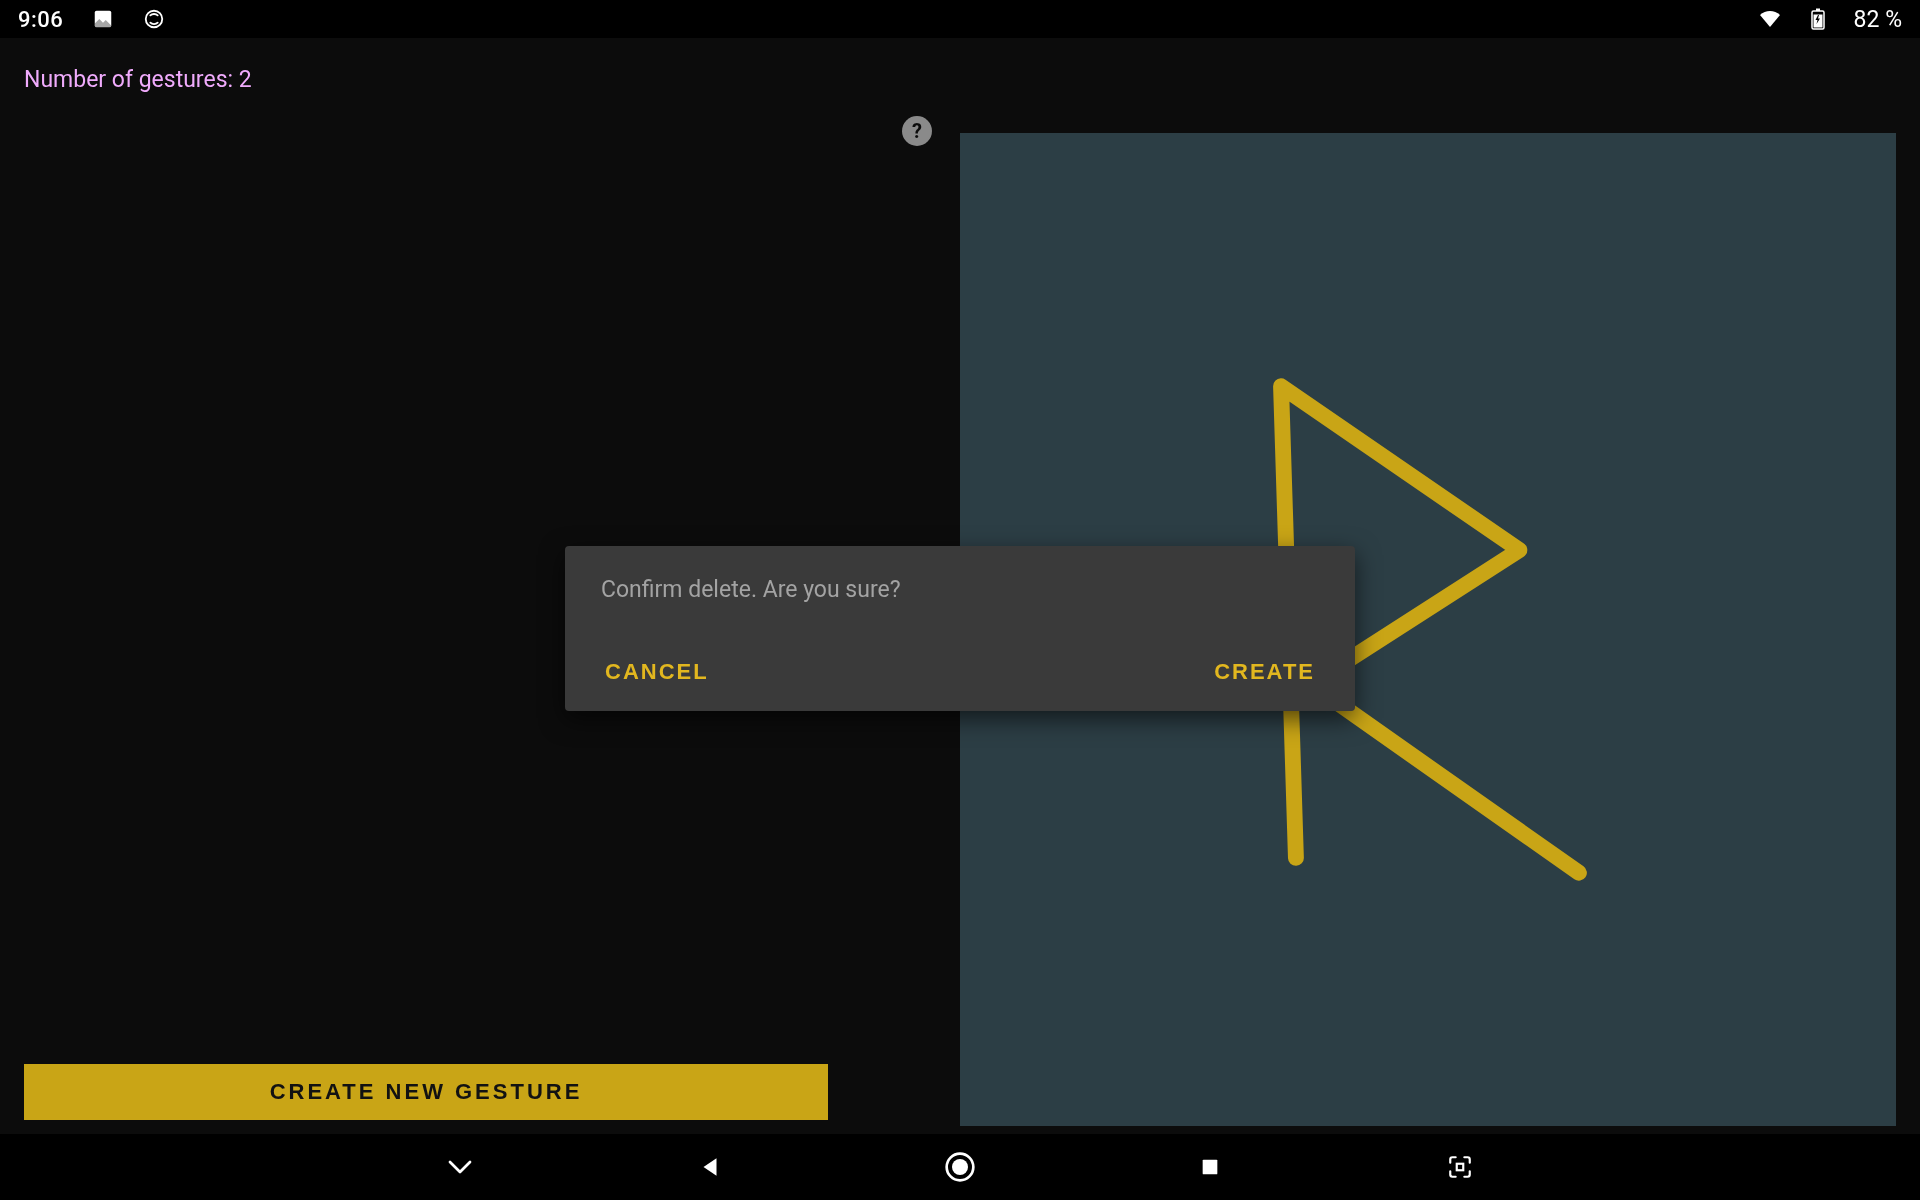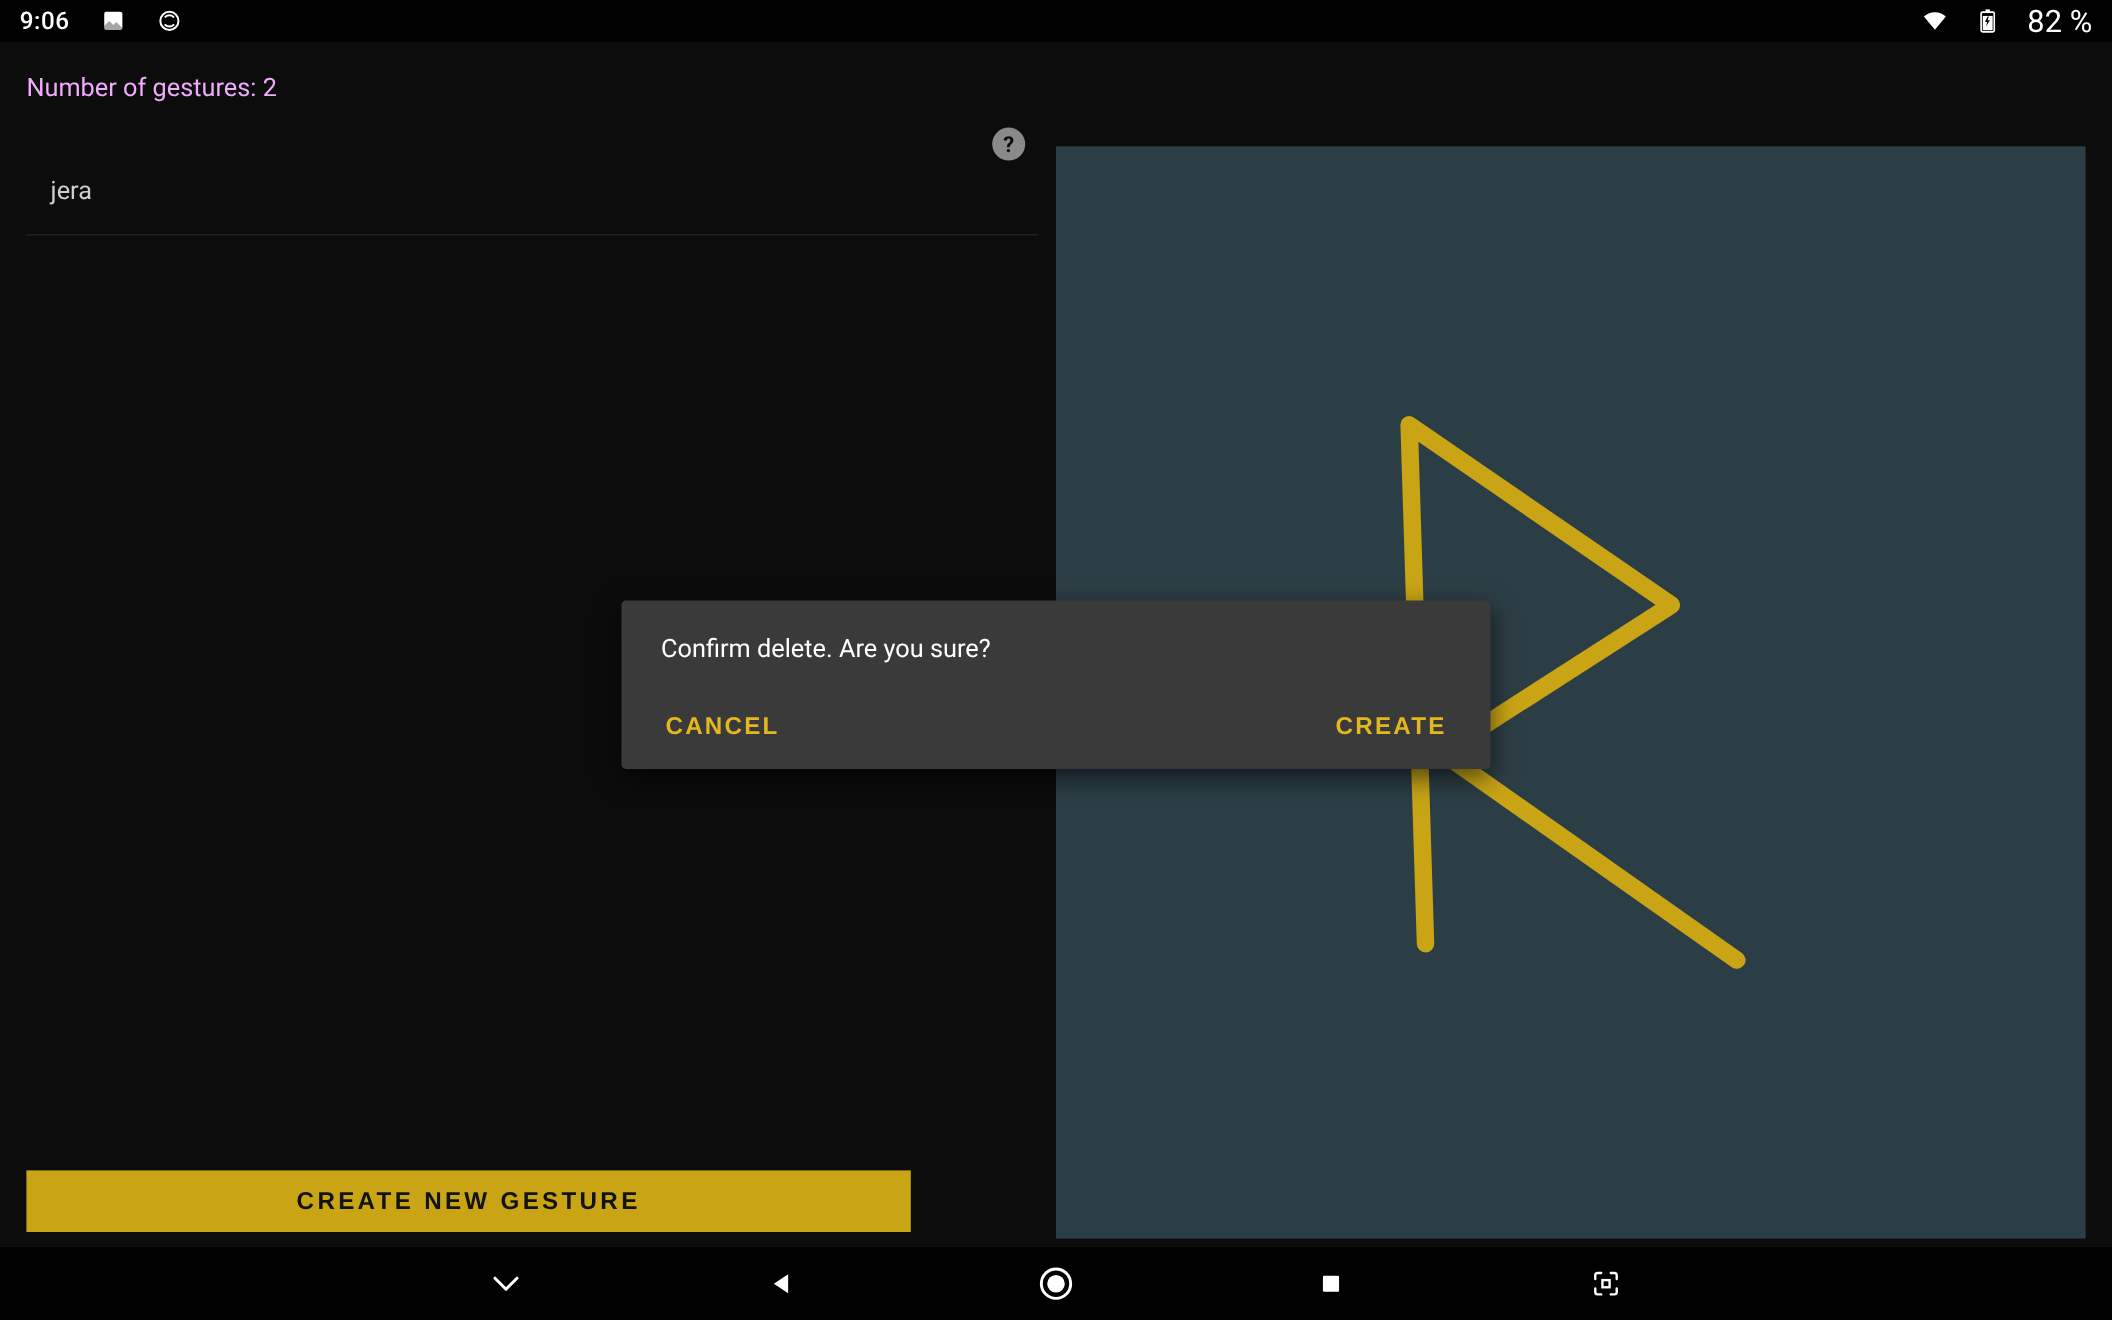--- a/index.html
+++ b/index.html
@@ -103,22 +103,22 @@
     top: 508px;
     left: 565px;
     width: 790px;
     background: #3a3a3a;
     border-radius: 4px;
     box-shadow: 0 8px 24px rgba(0,0,0,0.6);
     padding: 30px 36px 18px 36px;
   }
   .dialog-msg {
     font-size: 23px;
-    color: #ffffff;
-    margin-bottom: 36px;
+    color: #a3a3a3;
+    margin-bottom: 48px;
   }
   .dialog-actions {
     display: flex;
     justify-content: space-between;
     align-items: center;
   }
   .dialog-btn {
     background: none;
     border: none;
     color: #e2b71f;
@@ -169,36 +169,33 @@
         </svg>
     </span>
     <span class="status-icon">
       <svg width="14" height="22" viewBox="0 0 14 22" fill="none">
           <rect x="1" y="3" width="12" height="18" rx="1.5" stroke="#fff" stroke-width="1.5"></rect>
           <rect x="5" y="0.5" width="4" height="2.5" fill="#fff"></rect>
           <rect x="2.5" y="6.5" width="9" height="13" fill="#fff"></rect>
           <path d="M7 7l-2.5 5h2l-1 4 3.5-5.5h-2L8 7z" fill="#000"></path>
         </svg>
     </span>
-    <span style="font-size:28px;">82 %</span>
+    <span style="font-size:23px;">82 %</span>
   </div>
 </div>
 
 <div class="app">
 
   <div class="gesture-count">Number of gestures: 2</div>
 
   <div class="help-badge">
     <span>?</span>
   </div>
 
   <div class="list">
-    <div class="list-item">
-      <span>jera</span>
-    </div>
   </div>
 
   <button class="create-btn">
     <span>CREATE NEW GESTURE</span>
   </button>
 
   <div class="canvas">
     <svg viewBox="0 0 936 1000">
       <path d="M335 730 L320 255 L560 420 L350 555 L620 745" fill="none" stroke="#c9a516" stroke-width="16" stroke-linecap="round" stroke-linejoin="round"></path>
     </svg>

